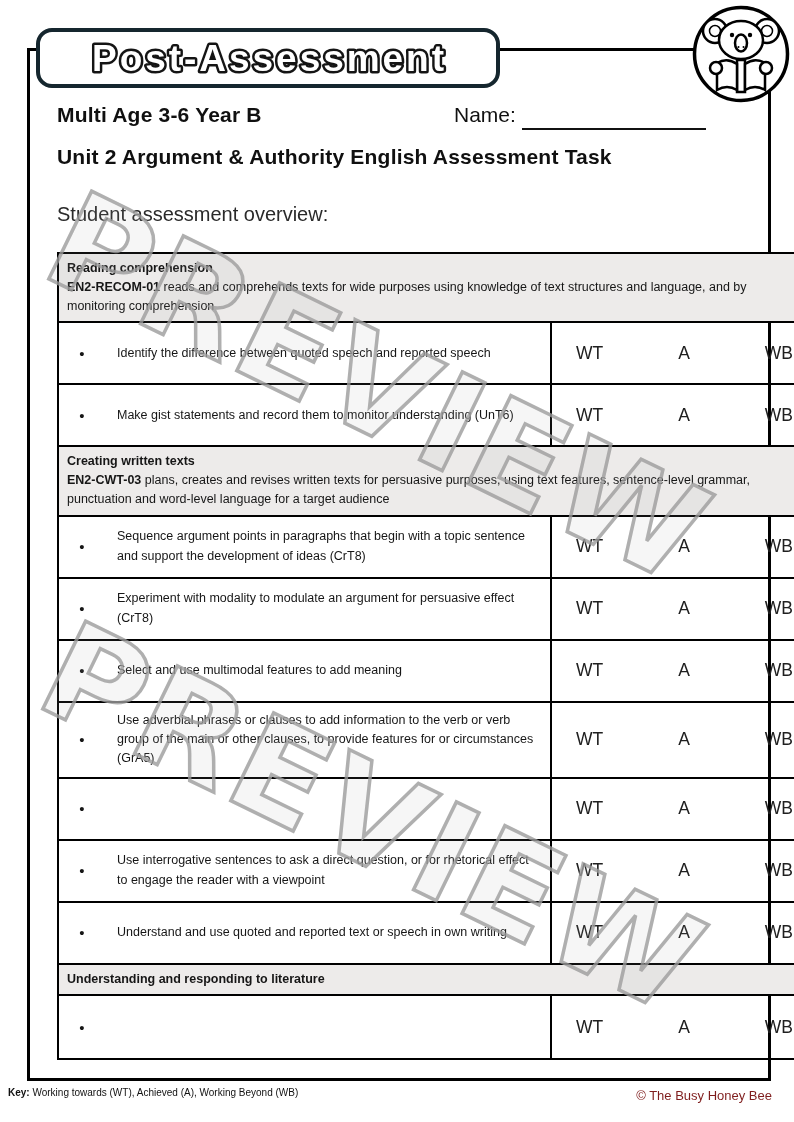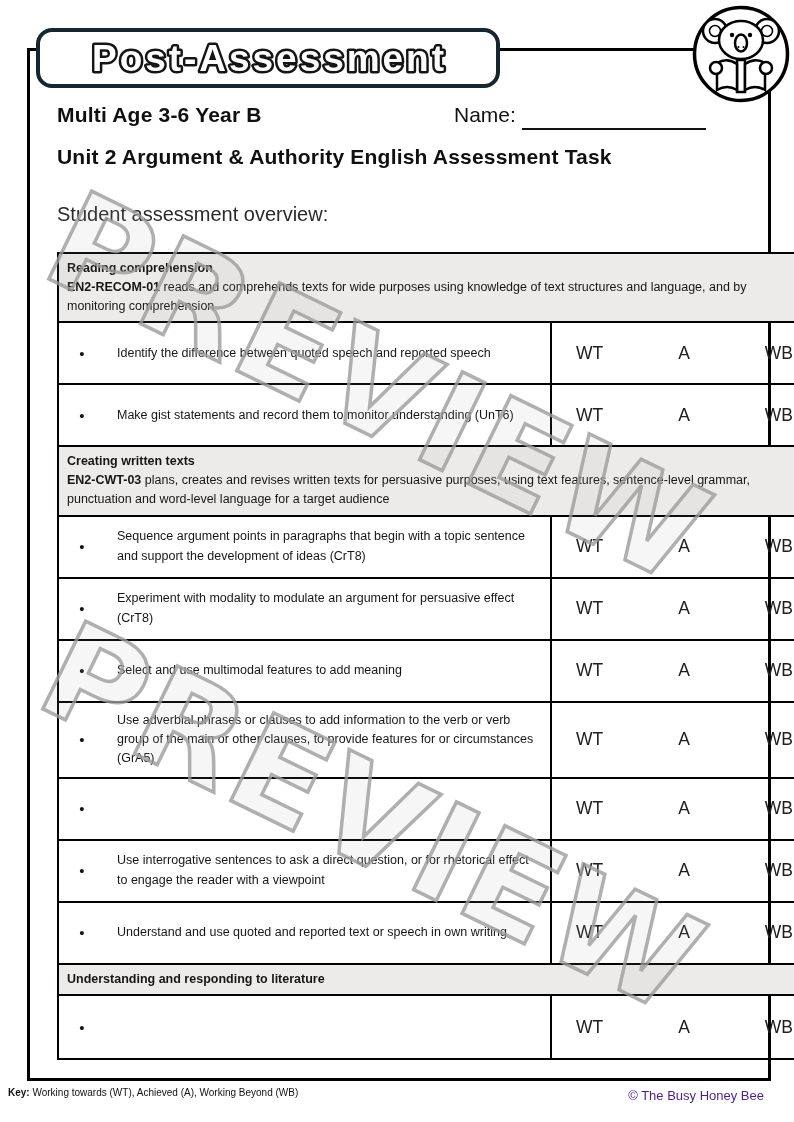--- a/index.html
+++ b/index.html
@@ -71,21 +71,21 @@
   .wm1{left:92px;top:162px;}
   .wm2{left:86px;top:592px;}
 
   
   .footer-key{
     position:absolute;left:8px;right:0;top:1087px;text-align:left;
     font-size:10px;color:#111;z-index:2;
   }
   .footer-key .key-label{font-weight:bold;}
   .copyright{
-    position:absolute;right:30px;top:1088px;font-size:13px;color:#4c1d95;z-index:2;
+    position:absolute;right:22px;top:1088px;font-size:13px;color:#7f1d1d;z-index:2;
   }
 </style>
 </head>
 <body>
 
 <div class="page-border"></div>
 
 <div class="badge">
   <svg width="380" height="52" viewBox="0 0 380 52">
     <text x="190" y="39" text-anchor="middle" textLength="352" font-family="Liberation Sans, sans-serif" font-size="37" font-weight="bold" fill="#ffffff" stroke="#141414" stroke-width="5" paint-order="stroke" stroke-linejoin="round">Post-Assessment</text>

